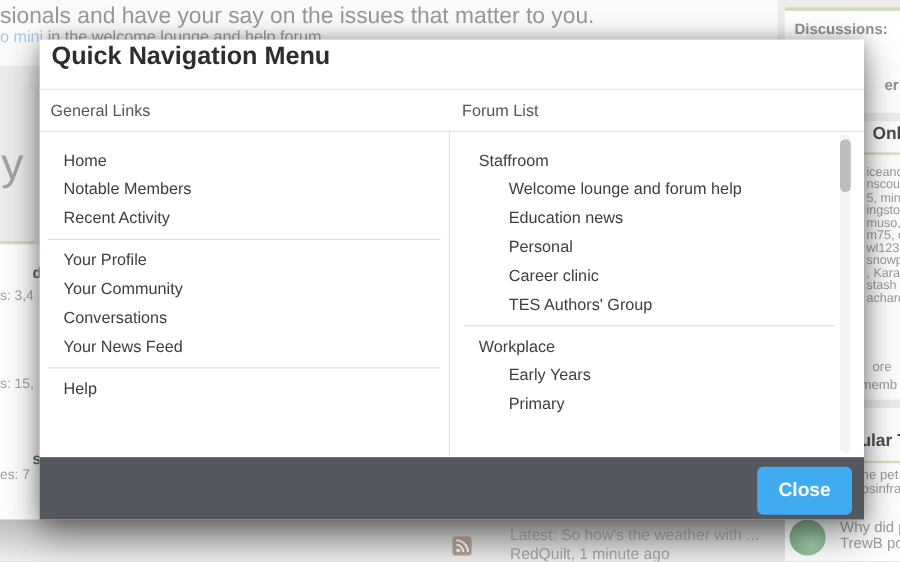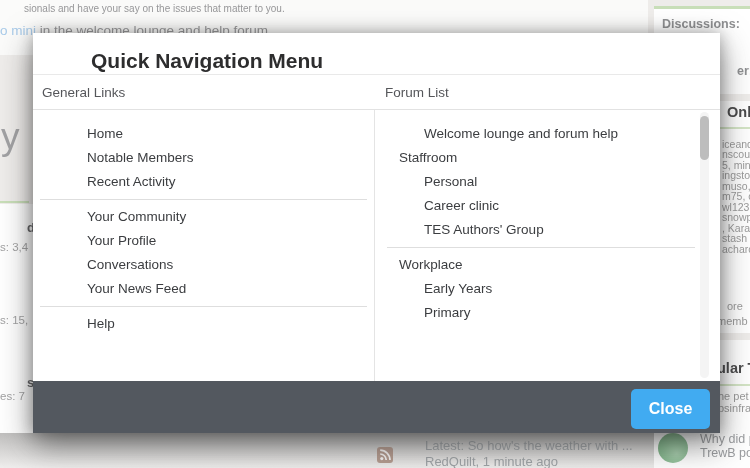--- a/index.html
+++ b/index.html
@@ -6,21 +6,21 @@
   html,body { background:#d8d6d4; }
   .stage {
     position: relative; width: 750px; height: 468px;
     background: #efedeb; overflow: hidden;
     font-family: "Liberation Sans", sans-serif;
     margin: 0 auto;
   }
   .abs { position: absolute; }
   
   .bg-top-band { left:0; top:0; width:648px; height:55px; background:#fbfbfa; }
-  .bg-line1 { left:0; top:3px; font-size:10px; color:#98989a; white-space:nowrap;padding-left:24px; }
+  .bg-line1 { left:0; top:3px; font-size:19px; color:#98989a; white-space:nowrap; }
   .bg-line2 { left:0; top:23px; font-size:13.5px; color:#98989a; white-space:nowrap; }
   .bg-link { color:#a8cae9; }
   .bg-bigy { left:1px; top:116px; font-size:37px; color:#a2a2a4; }
   .bg-greenline { left:0; top:201px; width:29px; height:2px; background:#c9dfb9; }
   .bg-leftwhite { left:0; top:204px; width:33px; height:229px; background:#ffffff; }
   .frag { white-space:nowrap; overflow:hidden; }
   .frag-bold { font-size:13px; font-weight:bold; color:#636365;padding-left:27px; }
   .frag-stat { font-size:11.5px; color:#a2a2a3; }
   
   .sb-box { background:#ffffff; }
@@ -42,31 +42,31 @@
     background: linear-gradient(#c0bfbe, #efeeed); }
   .feed-icon { left:377px; top:447px; width:16px; height:16px; border-radius:3px;
     background:#b59c90; }
   .bottom-text { font-size:13px; color:#9fa3a6; white-space:nowrap; }
   
   .modal {
     left:33px; top:33px; width:687px; height:400px; background:#ffffff;
     box-shadow: 0 12px 30px rgba(40,40,40,.55), 0 0 14px rgba(0,0,0,.28);
   }
   .m-titlebar { height:42px; border-bottom:1px solid #e9e9e9; }
-  .m-title { padding:16px 0 0 10px; font-size:21px; font-weight:bold; color:#2d2d2e;margin-left:48px; }
+  .m-title { padding:2px 0 0 10px; font-size:21px; font-weight:bold; color:#2d2d2e; }
   .m-headers { position:relative; height:35px; border-bottom:1px solid #e2e2e2; }
   .m-colhdr { position:absolute; top:10px; font-size:13.5px; color:#55565a; }
   .hdr-left { left:9px; }
   .hdr-right { left:352px; }
   .m-body { position:relative; height:271px; overflow:hidden; }
   .pane-left { position:absolute; left:0; top:0; width:342px; height:271px;
     border-right:1px solid #e4e4e4; padding-top:12px; }
   .pane-right { position:absolute; left:343px; top:0; right:0; height:271px; padding-top:12px; }
-  .nav-item { height:24px; line-height:24px; padding-left:34px;
-    font-size:13.5px; color:#3b3d40; cursor:pointer; white-space:nowrap;margin-left:20px; }
+  .nav-item { height:24px; line-height:24px; padding-left:20px;
+    font-size:13.5px; color:#3b3d40; cursor:pointer; white-space:nowrap; }
   .nav-sep { border-top:1px solid #dedede; margin:5px 7px; }
   .f-sec { height:24px; line-height:24px; padding-left:23px;
     font-size:13.5px; color:#3b3d40; cursor:pointer; white-space:nowrap; }
   .f-sub { padding-left:48px; }
   .f-sep { border-top:1px solid #dedede; margin:5px 25px 5px 11px; }
   .scroll-track { position:absolute; right:11px; top:2px; width:9px; height:266px;
     background:#f4f4f4; border-radius:5px; }
   .scroll-thumb { position:absolute; right:11px; top:6px; width:9px; height:44px;
     background:#bdbdbd; border-radius:5px; }
   .m-footer { position:relative; height:52px; background:#53585f; }
@@ -154,31 +154,32 @@
       <div class="m-colhdr hdr-left">General Links</div>
       <div class="m-colhdr hdr-right">Forum List</div>
     </div>
 
     <div class="m-body">
       <div class="pane-left">
         <div class="nav-item">Home</div>
         <div class="nav-item">Notable Members</div>
         <div class="nav-item">Recent Activity</div>
         <div class="nav-sep"></div>
+        <div class="nav-item">Your Profile</div>
         <div class="nav-item">Your Community</div>
-        <div class="nav-item">Your Profile</div>
         <div class="nav-item">Conversations</div>
         <div class="nav-item">Your News Feed</div>
         <div class="nav-sep"></div>
         <div class="nav-item">Help</div>
       </div>
 
       <div class="pane-right">
+        <div class="f-sec">Staffroom</div>
         <div class="f-sec f-sub">Welcome lounge and forum help</div>
-        <div class="f-sec">Staffroom</div>
+        <div class="f-sec f-sub">Education news</div>
         <div class="f-sec f-sub">Personal</div>
         <div class="f-sec f-sub">Career clinic</div>
         <div class="f-sec f-sub">TES Authors' Group</div>
         <div class="f-sep"></div>
         <div class="f-sec">Workplace</div>
         <div class="f-sec f-sub">Early Years</div>
         <div class="f-sec f-sub">Primary</div>
         <div class="scroll-track"></div>
         <div class="scroll-thumb"></div>
       </div>

